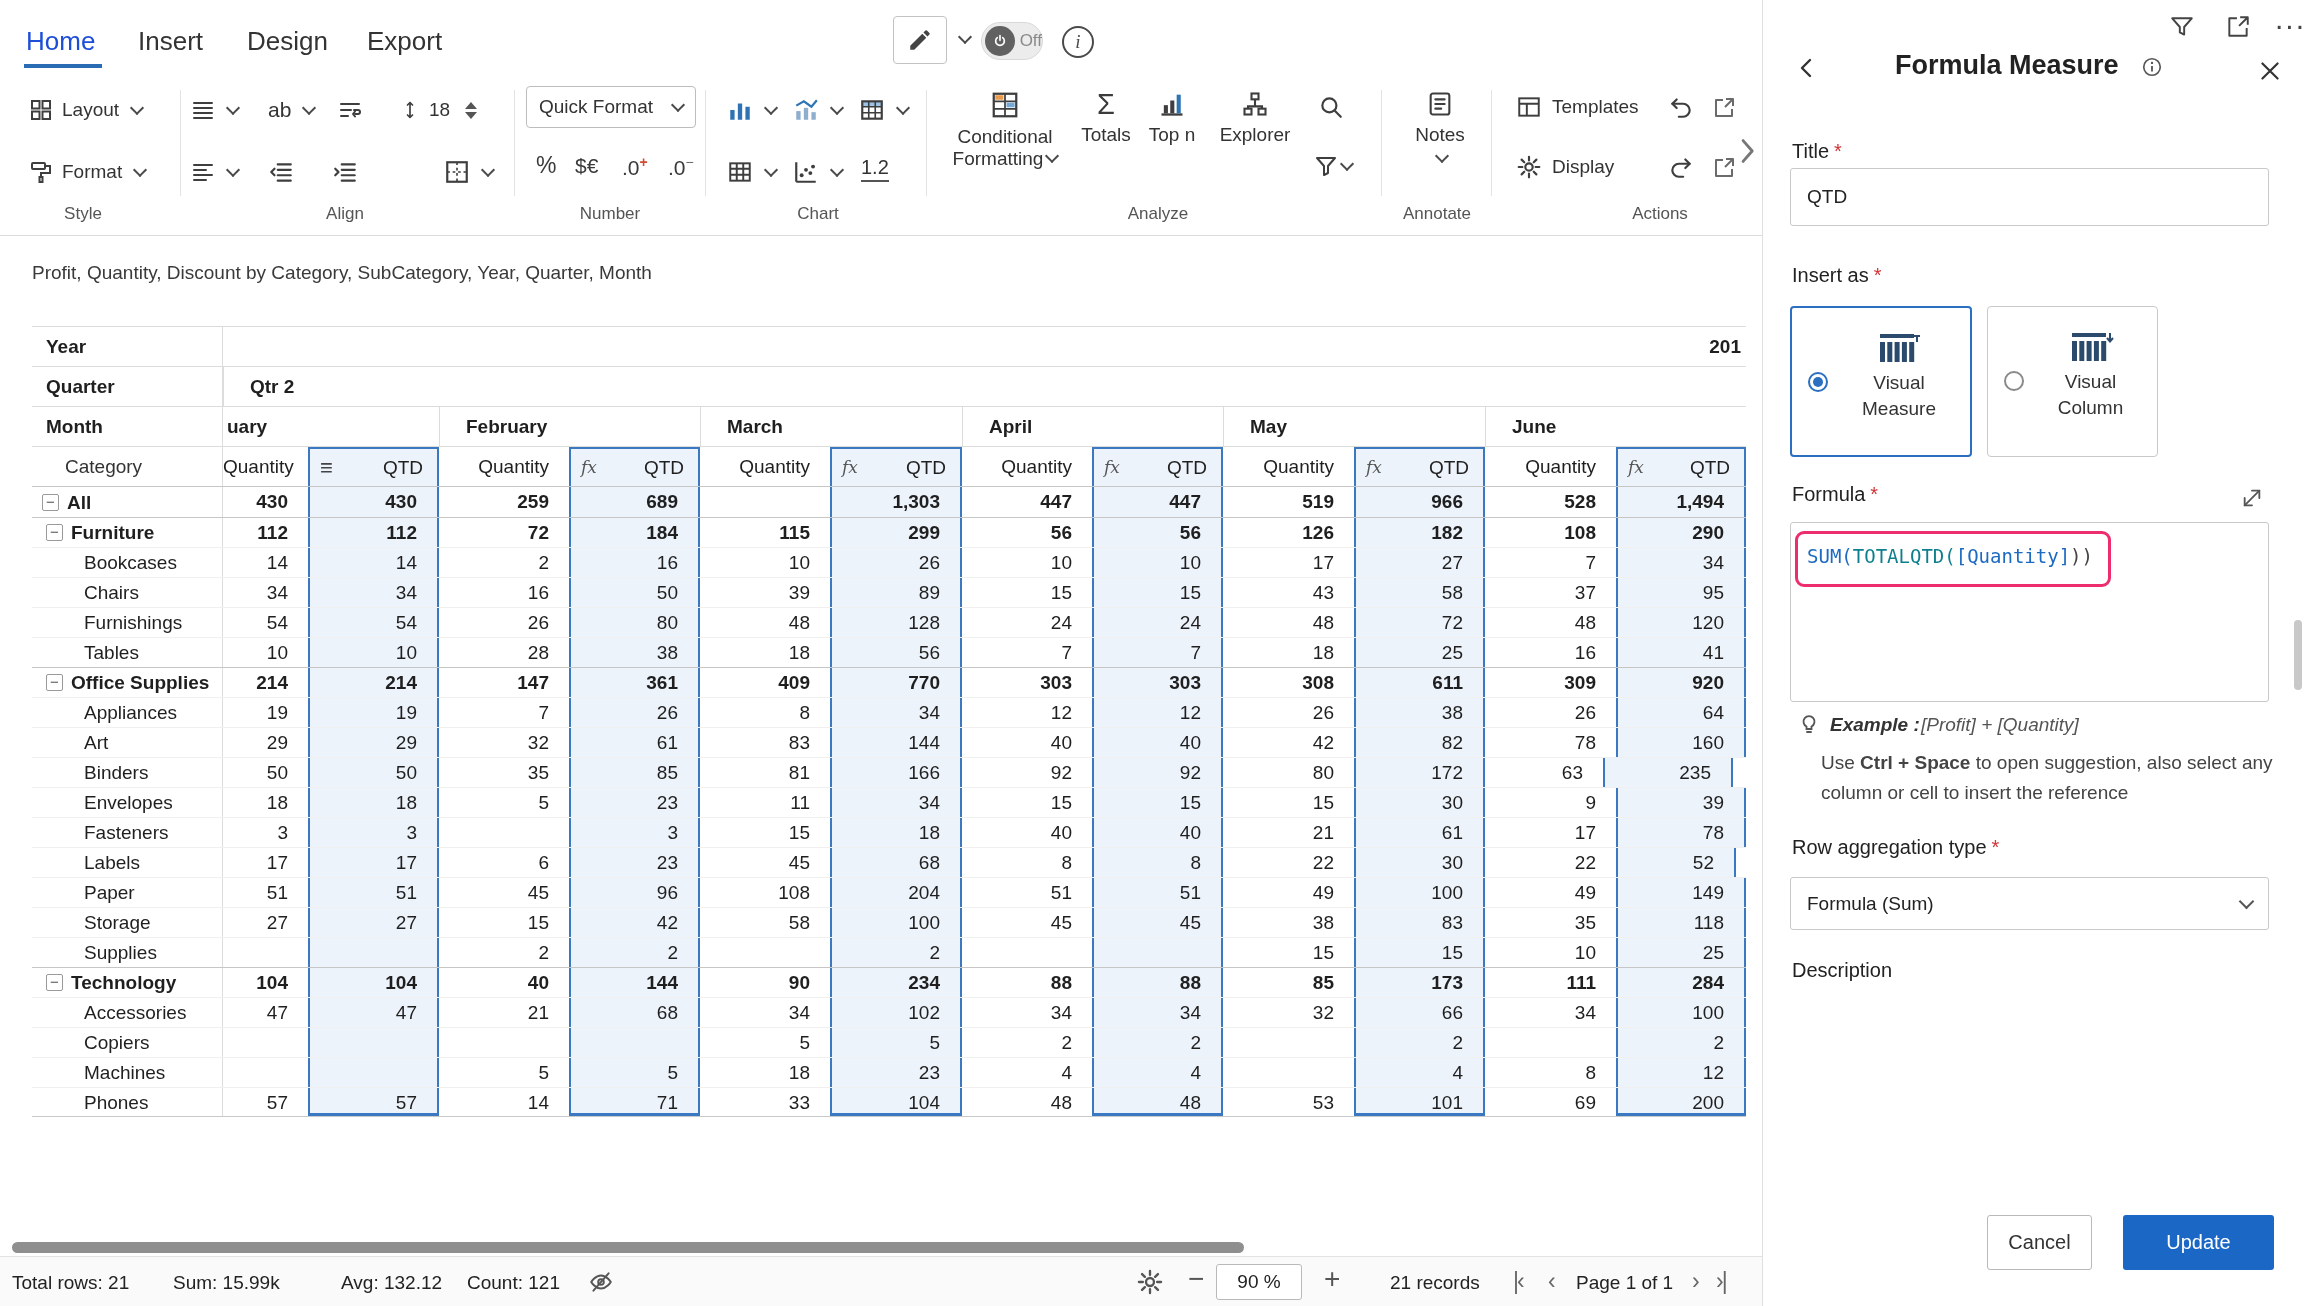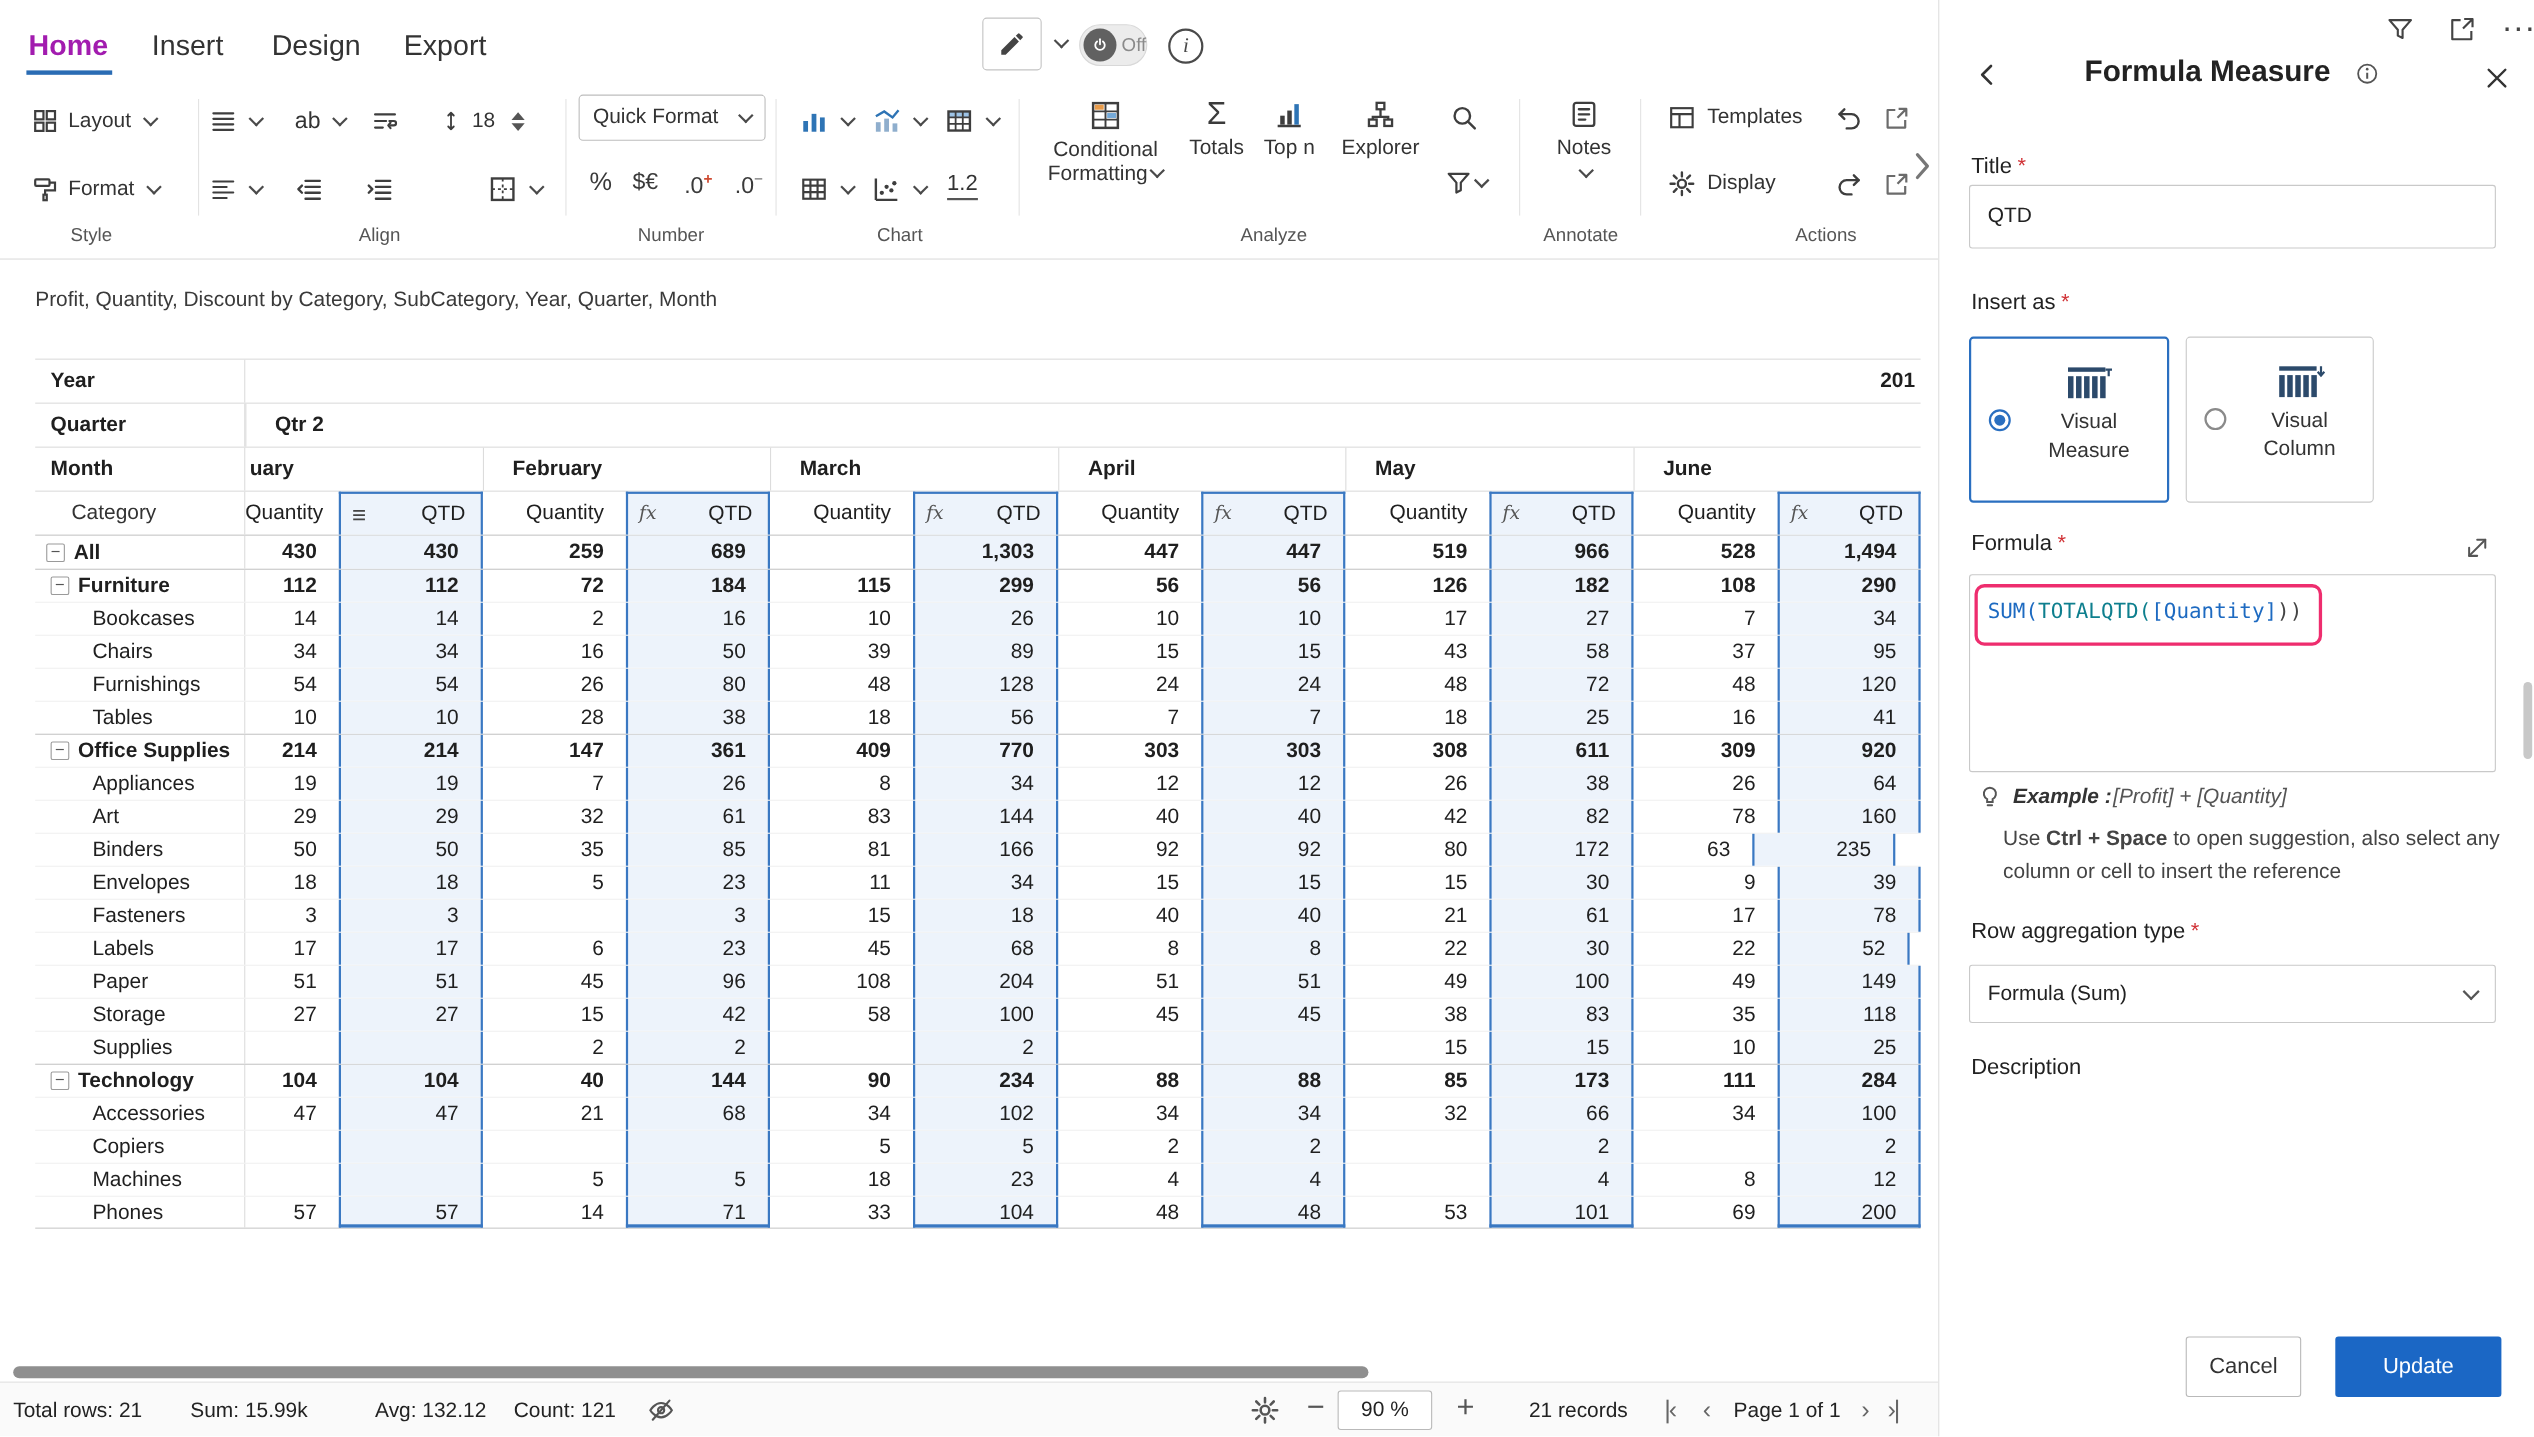--- a/index.html
+++ b/index.html
@@ -3,21 +3,21 @@
 <meta charset="utf-8">
 <style>
 *{box-sizing:border-box;margin:0;padding:0}
 html,body{width:2304px;height:1306px}
 body{position:relative;font-family:"Liberation Sans",sans-serif;background:#fff;overflow:hidden;color:#222}
 .abs{position:absolute}
 svg{display:block}
 
 .ribbon{position:absolute;left:0;top:0;width:1762px;height:236px;background:#fff;border-bottom:1px solid #dcdcdc}
 .tab{position:absolute;top:26px;font-size:26px;color:#333;cursor:default}
-.tab.home{font-weight:700;color:#a21caf}
+.tab.home{font-weight:400;color:#1d4ed8}
 .tab-underline{position:absolute;left:24px;top:64px;width:78px;height:4px;background:#2a6cb4}
 .edit-box{position:absolute;left:893px;top:16px;width:54px;height:48px;border:1px solid #c3c3c3;border-radius:4px;display:flex;align-items:center;justify-content:center}
 .off-pill{position:absolute;left:981px;top:22px;width:62px;height:38px;border-radius:19px;background:#ececec;border:1px solid #d8d8d8;display:flex;align-items:center}
 .knob{width:30px;height:30px;border-radius:50%;background:#616161;margin-left:3px;display:flex;align-items:center;justify-content:center}
 .off-label{font-size:17px;color:#8a8a8a;margin-left:5px}
 .info-circle{position:absolute;left:1062px;top:26px;width:32px;height:32px;border:2px solid #4a4a4a;border-radius:50%;font-size:19px;color:#4a4a4a;text-align:center;line-height:28px;font-family:"Liberation Serif",serif;font-style:italic}
 .cd{display:inline-block;width:10px;height:10px;border-right:2px solid #4a4a4a;border-bottom:2px solid #4a4a4a;transform:rotate(45deg);margin-left:4px;margin-bottom:4px;flex:0 0 auto}
 .tbtn{position:absolute;height:44px;display:flex;align-items:center;gap:9px;font-size:19px;color:#333}
 .vdiv{position:absolute;top:90px;height:106px;width:1px;background:#e3e3e3}
 .glabel{position:absolute;top:204px;font-size:17px;color:#555;text-align:center}
@@ -632,21 +632,21 @@
       <div class="pc num" style="width: 85px;">50</div>
       <div class="pc num qtd" style="width: 131px;">50</div>
       <div class="pc num" style="width: 130px;">35</div>
       <div class="pc num qtd" style="width: 131px;">85</div>
       <div class="pc num" style="width: 130px;">81</div>
       <div class="pc num qtd" style="width: 132px;">166</div>
       <div class="pc num" style="width: 130px;">92</div>
       <div class="pc num qtd" style="width: 131px;">92</div>
       <div class="pc num" style="width: 131px;">80</div>
       <div class="pc num qtd" style="width: 131px;">172</div>
-      <div class="pc num" style="width: 108px;">63</div>
+      <div class="pc num" style="width: 118px;">63</div>
       <div class="pc num qtd" style="width: 130px;">235</div>
     </div>
     <div class="prow brow">
       <div class="pc rowlbl lv2" style="width: 191px;">
         <span>Envelopes</span>
       </div>
       <div class="pc num" style="width: 85px;">18</div>
       <div class="pc num qtd" style="width: 131px;">18</div>
       <div class="pc num" style="width: 130px;">5</div>
       <div class="pc num qtd" style="width: 131px;">23</div>

